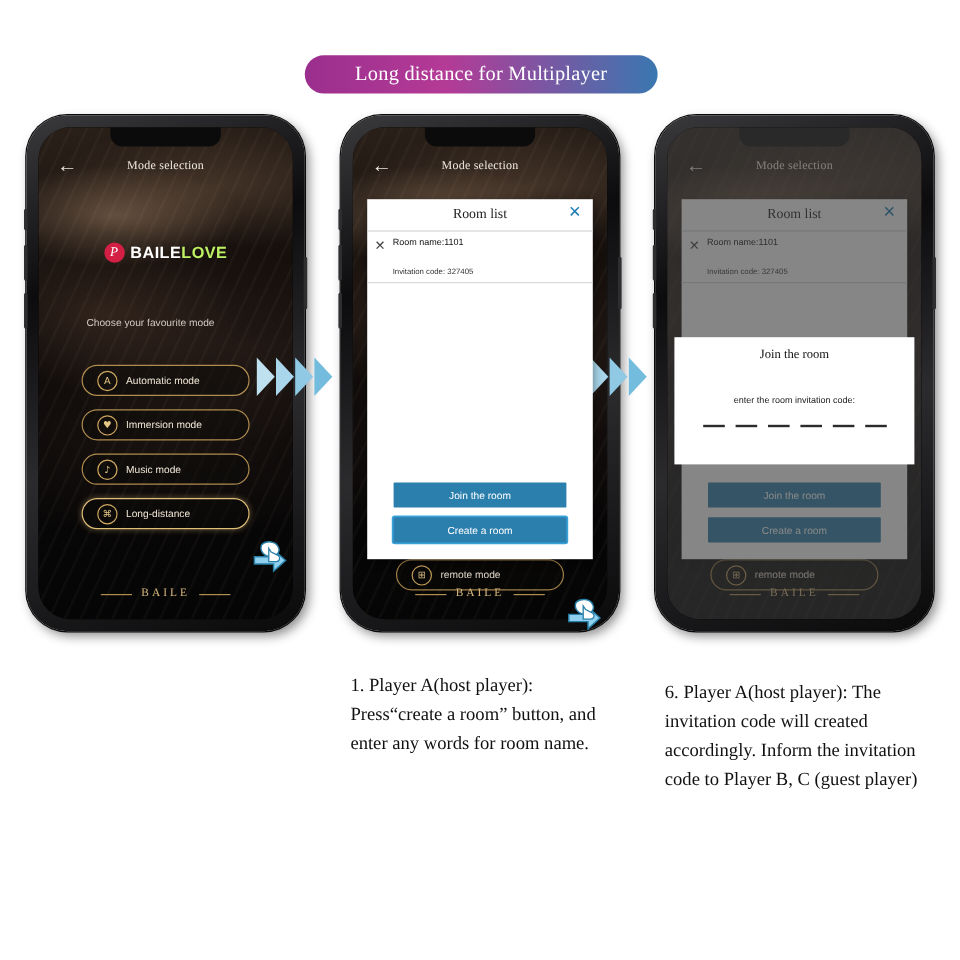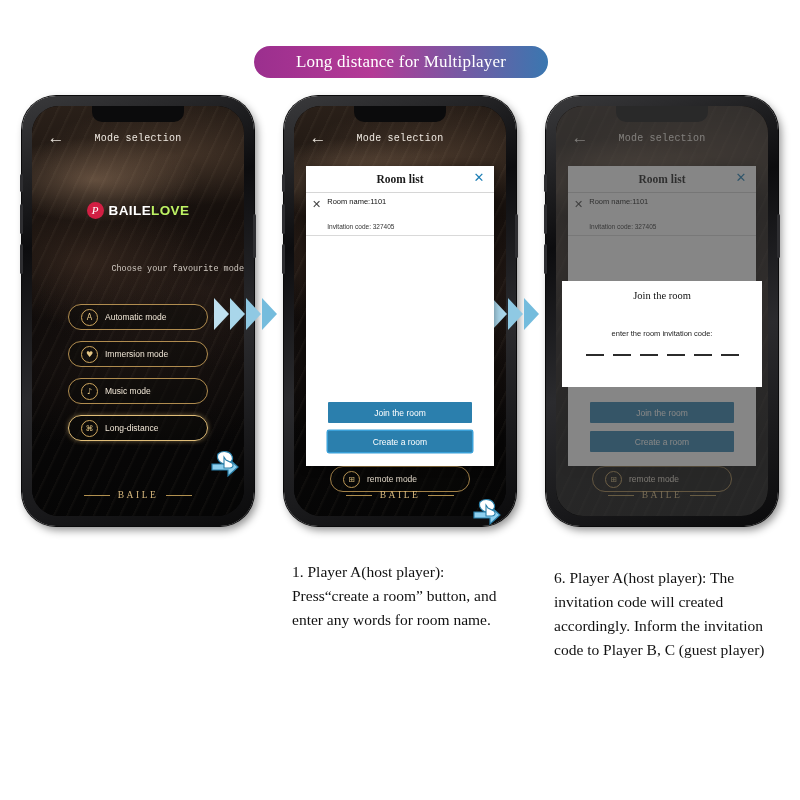--- a/index.html
+++ b/index.html
@@ -125,21 +125,21 @@
     color: #e8e2da;
     font-size: 17px;
     line-height: 20px;
     text-align: center;
   }
   .app-title {
     width: 100%;
     text-align: center;
     color: #efe9e1;
     font-size: 10px;
-    font-family: Liberation Mono, monospace;
+    font-family: Liberation Serif, serif;
     letter-spacing: 0.2px;
   }
 
   .brand {
     position: absolute;
     top: 96px;
     left: 0;
     right: 0;
     text-align: center;
     z-index: 3;
@@ -168,25 +168,26 @@
     font-weight: bold;
     font-family: "Liberation Sans", sans-serif;
     letter-spacing: 0.4px;
   }
   .brand-text .gold { color: #bef264; }
 
   .choose-text {
     position: absolute;
     top: 158px;
     left: 0; right: 0;
-    text-align: right;
+    text-align: left;
     color: #cfc8c0;
     font-size: 8.5px;
-    font-family: Liberation Mono, monospace;
+    font-family: Liberation Sans, sans-serif;
     z-index: 3;
+    padding-left: 40px;
   }
 
   .mode-list {
     position: absolute;
     top: 198px;
     left: 0; right: 0;
     z-index: 3;
     display: flex;
     flex-direction: column;
     align-items: center;
@@ -270,21 +271,20 @@
     height: 26px;
     border-bottom: 1px solid #d6d6d6;
     display: flex;
     align-items: center;
     justify-content: center;
   }
   .dialog-title {
     font-size: 11.5px;
     color: #1a1a1a;
     font-family: "Liberation Serif", serif;
-    font-weight: bold;
   }
   .dialog-close {
     position: absolute;
     right: 8px;
     top: 5px;
     width: 14px;
     height: 14px;
     color: #1f7fb5;
     font-size: 13px;
     line-height: 14px;

